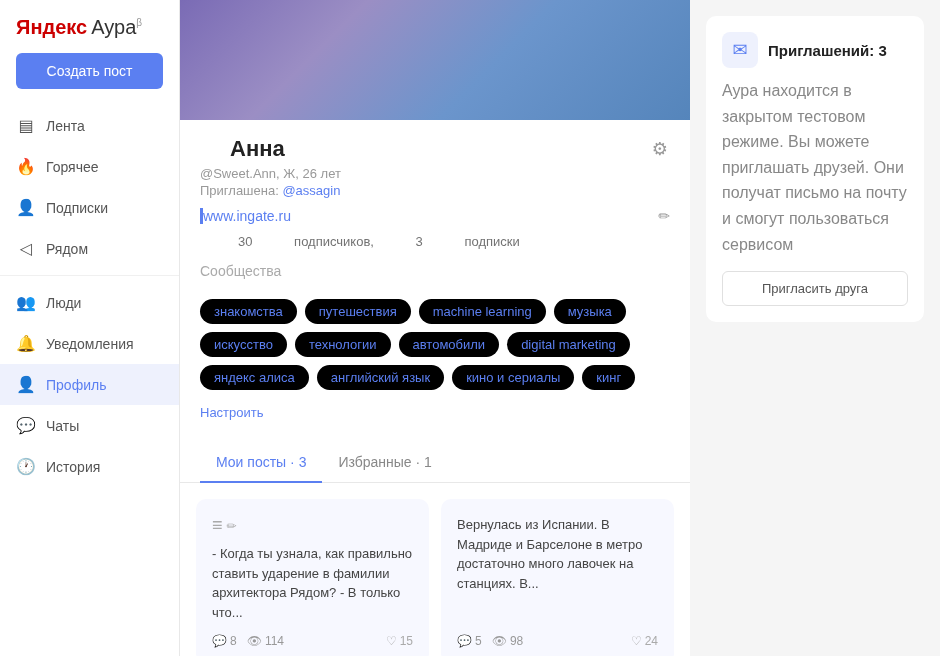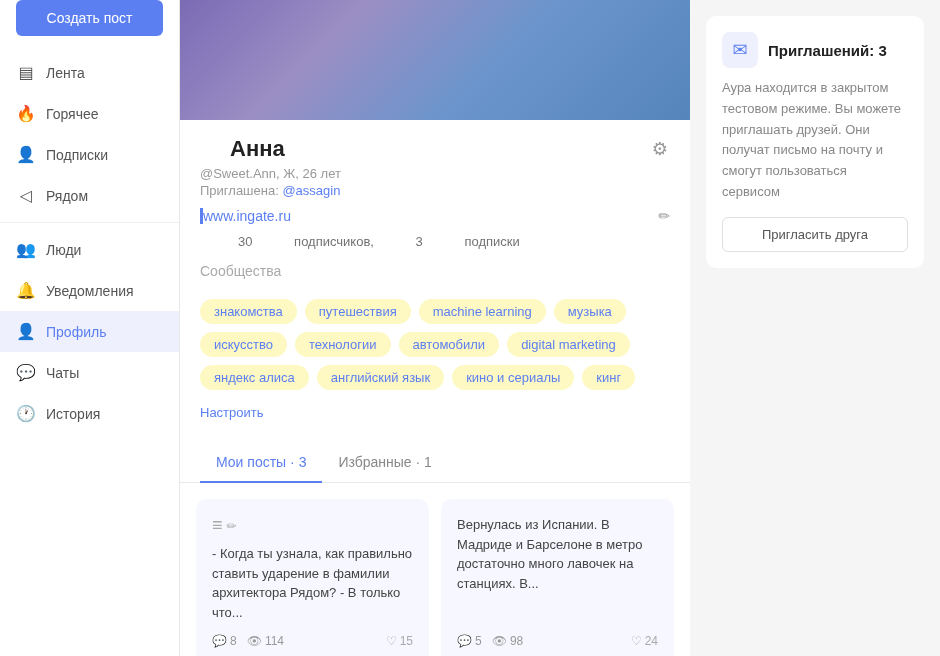--- a/index.html
+++ b/index.html
@@ -149,21 +149,21 @@
       margin-bottom: 20px;
     }
 
     .tags-container {
       display: flex;
       flex-wrap: wrap;
       gap: 8px;
       margin-bottom: 14px;
     }
     .tag {
-      background: #fef9c3;
+      background: #000000;
       color: #5b7ff1;
       border-radius: 20px;
       padding: 5px 14px;
       font-size: 13px;
       cursor: pointer;
     }
 
     .settings-link {
       font-size: 13px;
       color: #5b7ff1;
@@ -290,21 +290,21 @@
       justify-content: center;
       font-size: 18px;
       color: #5b7ff1;
     }
     .invite-title {
       font-size: 15px;
       font-weight: bold;
       color: #222;
     }
     .invite-desc {
-      font-size: 13px;
+      font-size: 16px;
       color: #888;
       line-height: 1.6;
       margin-bottom: 14px;
     }
     .invite-btn {
       width: 100%;
       background: #fff;
       border: 1px solid #e0e0e0;
       border-radius: 6px;
       padding: 9px 0;
@@ -312,20 +312,26 @@
       color: #555;
       cursor: pointer;
     }
   </style>
 </head>
 <body>
 
 <div class="app">
 
   <aside class="sidebar">
+    <div class="logo">
+      <span class="logo-text">Яндекс</span>
+      <span class="logo-aura">
+        <span>Аура</span><sup class="logo-beta">β</sup>
+      </span>
+    </div>
 
     <button class="create-btn">Создать пост</button>
 
     <nav>
       <div class="nav-item">
         <span class="nav-icon">▤</span>
         <span>Лента</span>
       </div>
       <div class="nav-item">
         <span class="nav-icon">🔥</span>

